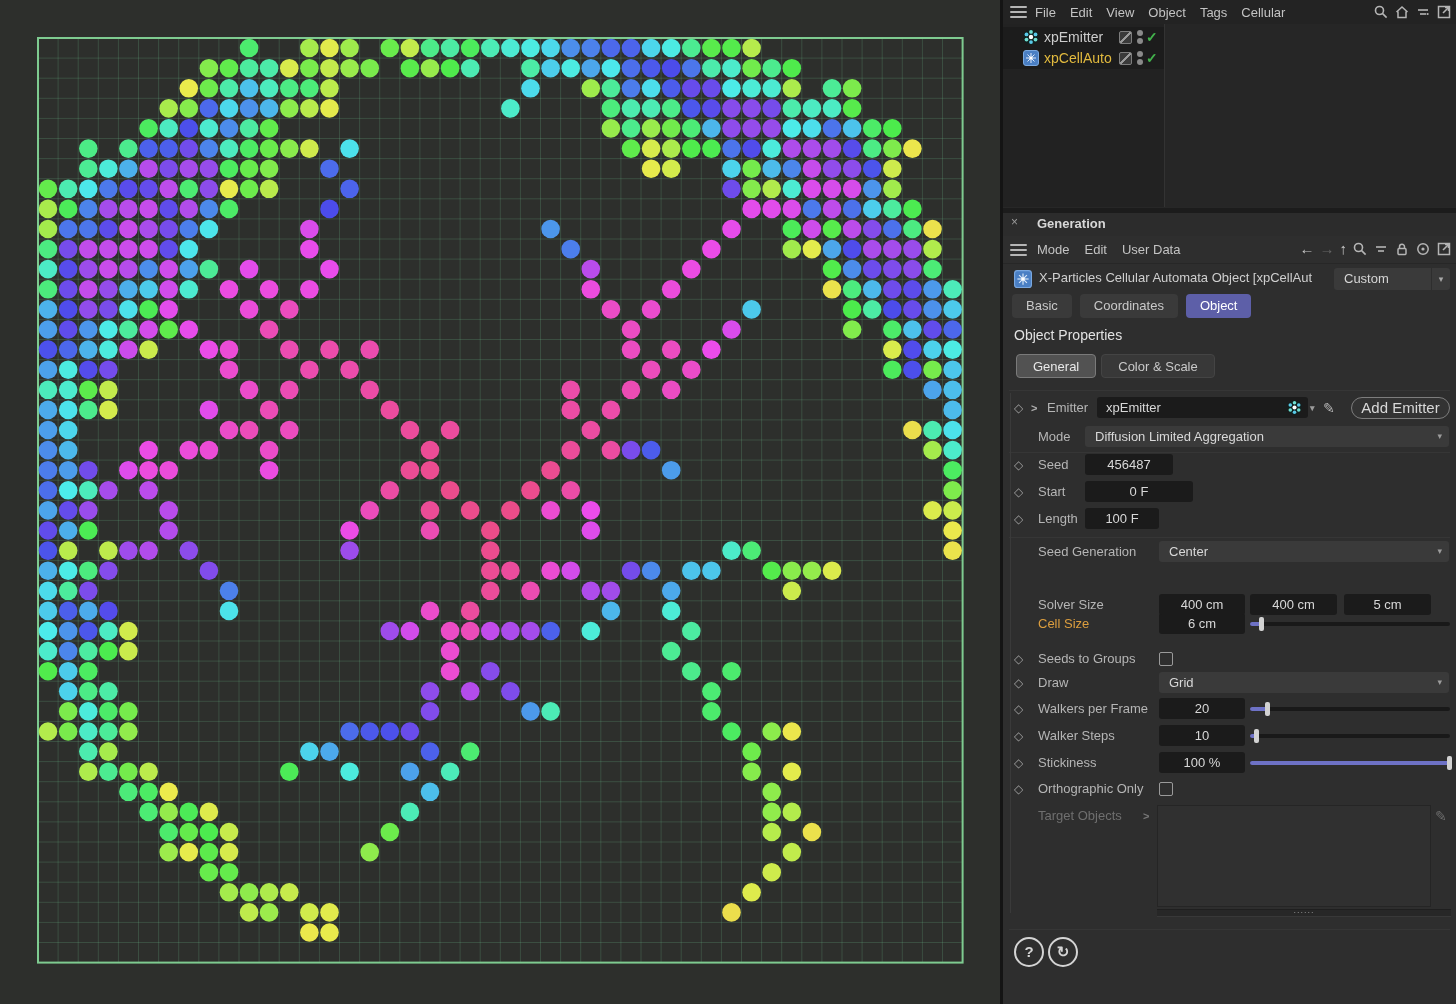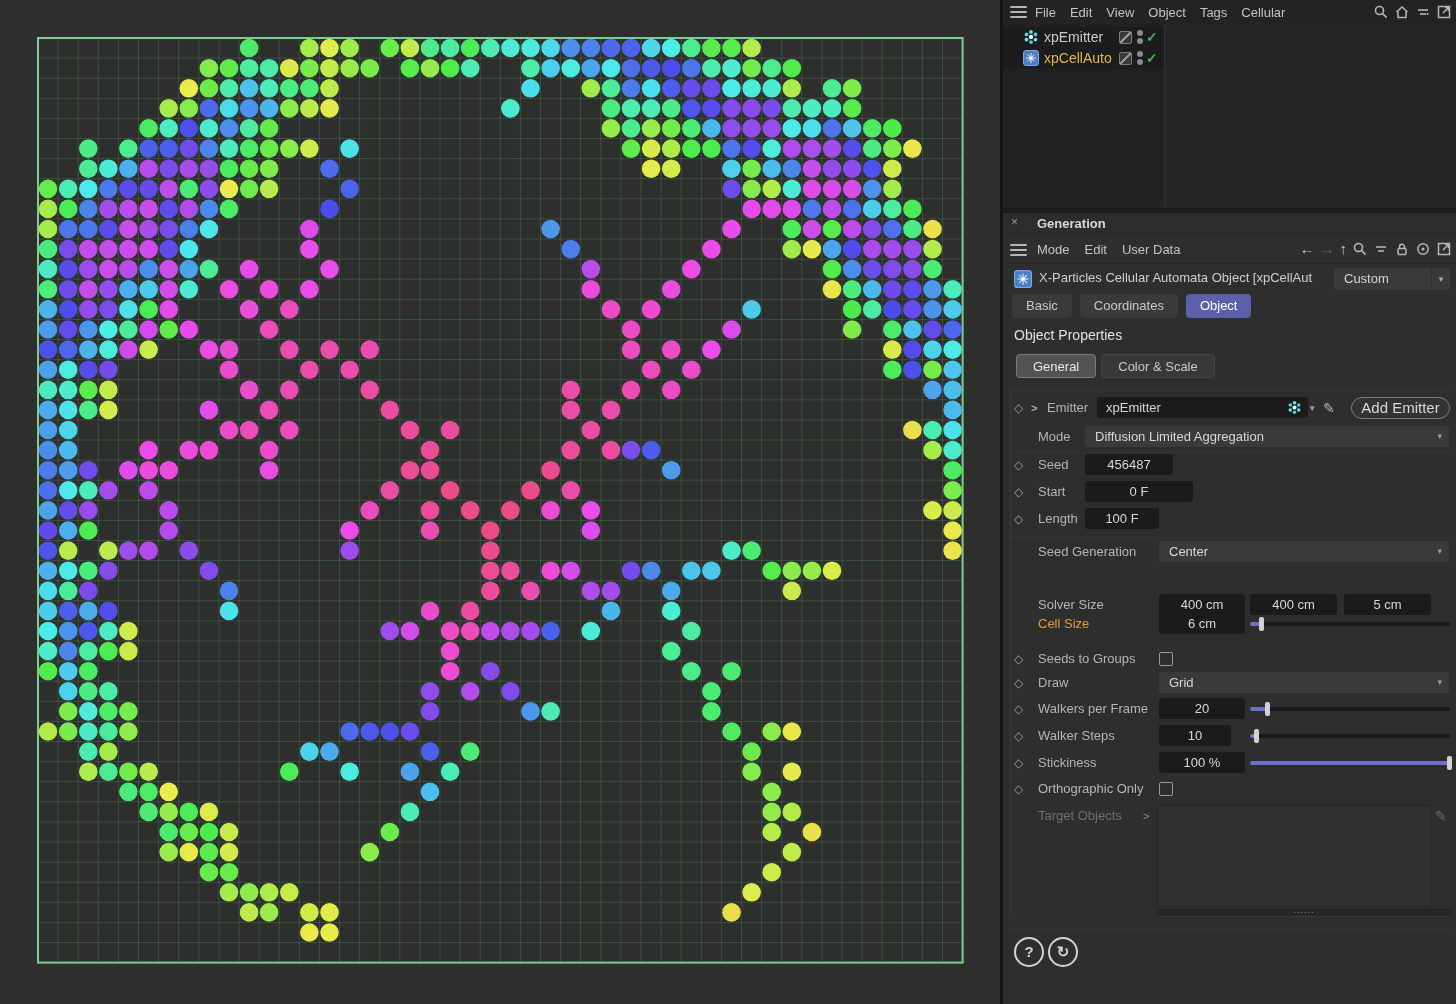--- a/index.html
+++ b/index.html
@@ -1061,21 +1061,21 @@
         <span class="inp" style="left:156px;width:86px;">20</span>
         <span class="slider" style="left:247px;">
             <span class="fill" style="width: 9%;"></span>
             <span class="knob" style="left: calc(9% - 3px);"></span>
           </span>
       </div>
 
       <div class="arow" style="top:512px;">
         <span class="dia">◇</span>
         <span class="lbl">Walker Steps</span>
-        <span class="inp" style="left:156px;width:72px;">10</span>
+        <span class="inp" style="left:156px;width:86px;">10</span>
         <span class="slider" style="left:247px;">
             <span class="fill" style="width: 3.5%;"></span>
             <span class="knob" style="left: calc(3.5% - 3px);"></span>
           </span>
       </div>
 
       <div class="arow" style="top:539px;">
         <span class="dia">◇</span>
         <span class="lbl">Stickiness</span>
         <span class="inp" style="left:156px;width:86px;">100 %</span>

